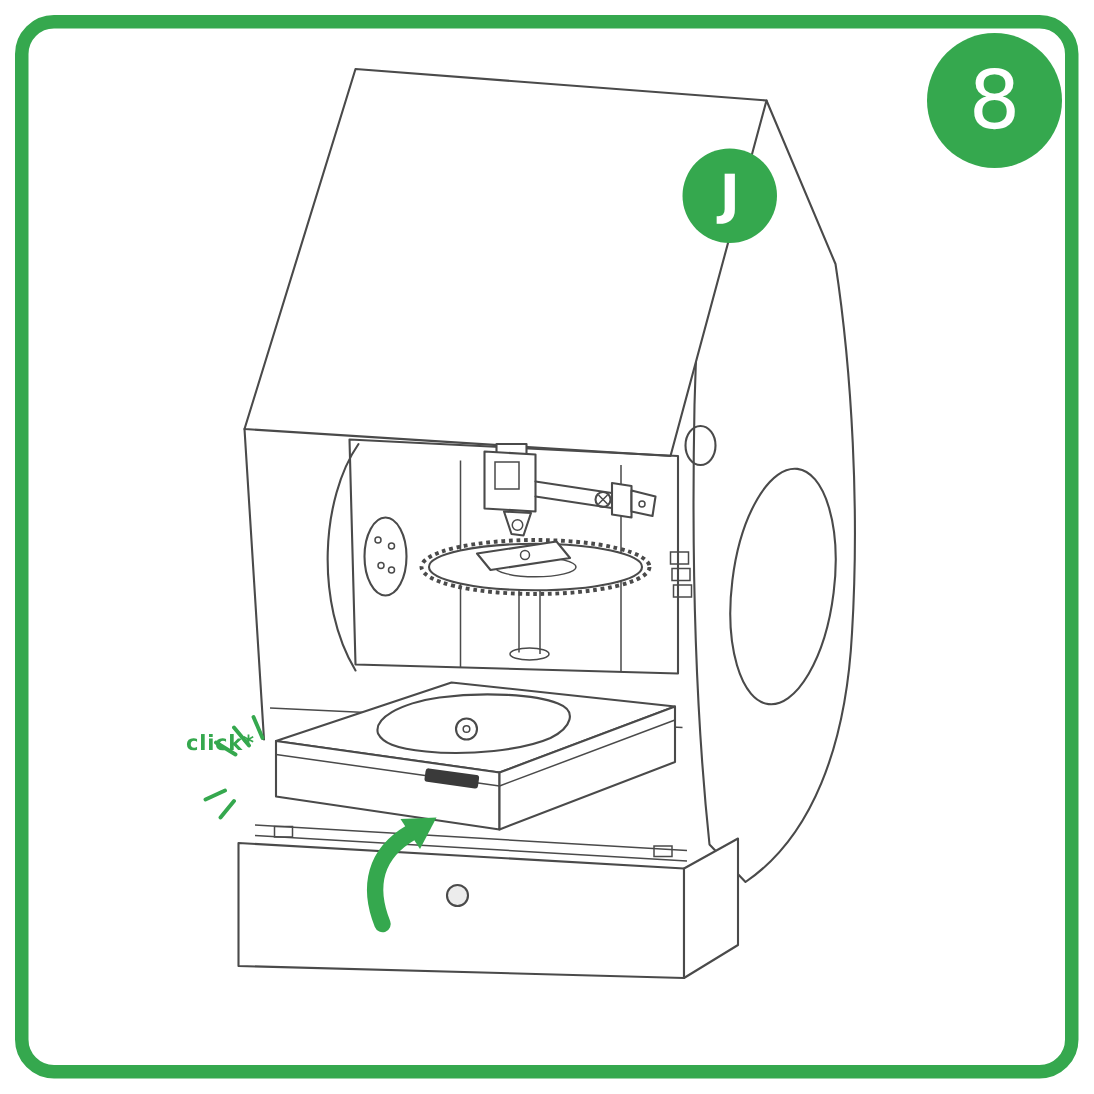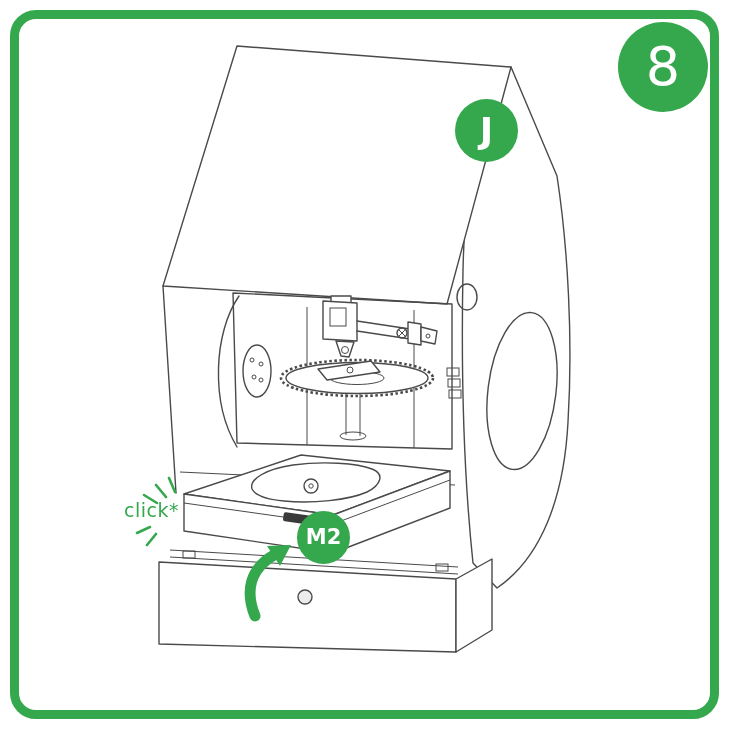--- a/index.html
+++ b/index.html
@@ -29,22 +29,22 @@
   
   .badge{
     position:absolute;background:var(--accent);border-radius:50%;
     color:#fff;display:flex;align-items:center;justify-content:center;
     line-height:1;user-select:none;
   }
   .badge-8{left:618px;top:22px;width:90px;height:90px;font-size:54px;font-weight:500;}
   .badge-j{left:455px;top:99px;width:63px;height:63px;font-size:36px;font-weight:600;}
   .badge-m2{left:297px;top:511px;width:53px;height:53px;font-size:21px;font-weight:700;}
   .click-note{
-    position:absolute;left:124px;top:499px;color:var(--accent);
-    font-size:19px;font-weight:400;letter-spacing:.5px;
+    position:absolute;left:124px;top:488px;color:var(--accent);
+    font-size:14px;font-weight:700;letter-spacing:.5px;
   }
 </style>
 </head>
 <body>
 
 <div class="canvas">
 
   <svg class="art" width="729" height="729" viewBox="0 0 729 729">
 
     <g>
@@ -136,19 +136,16 @@
   <div class="frame"></div>
 
   <div class="badge badge-8">
     <span>8</span>
   </div>
 
   <div class="badge badge-j">
     <span>J</span>
   </div>
 
-  <div class="badge badge-m2">
-    <span>M2</span>
-  </div>
 
   <div class="click-note">click*</div>
 
 </div>
 
 </body></html>

